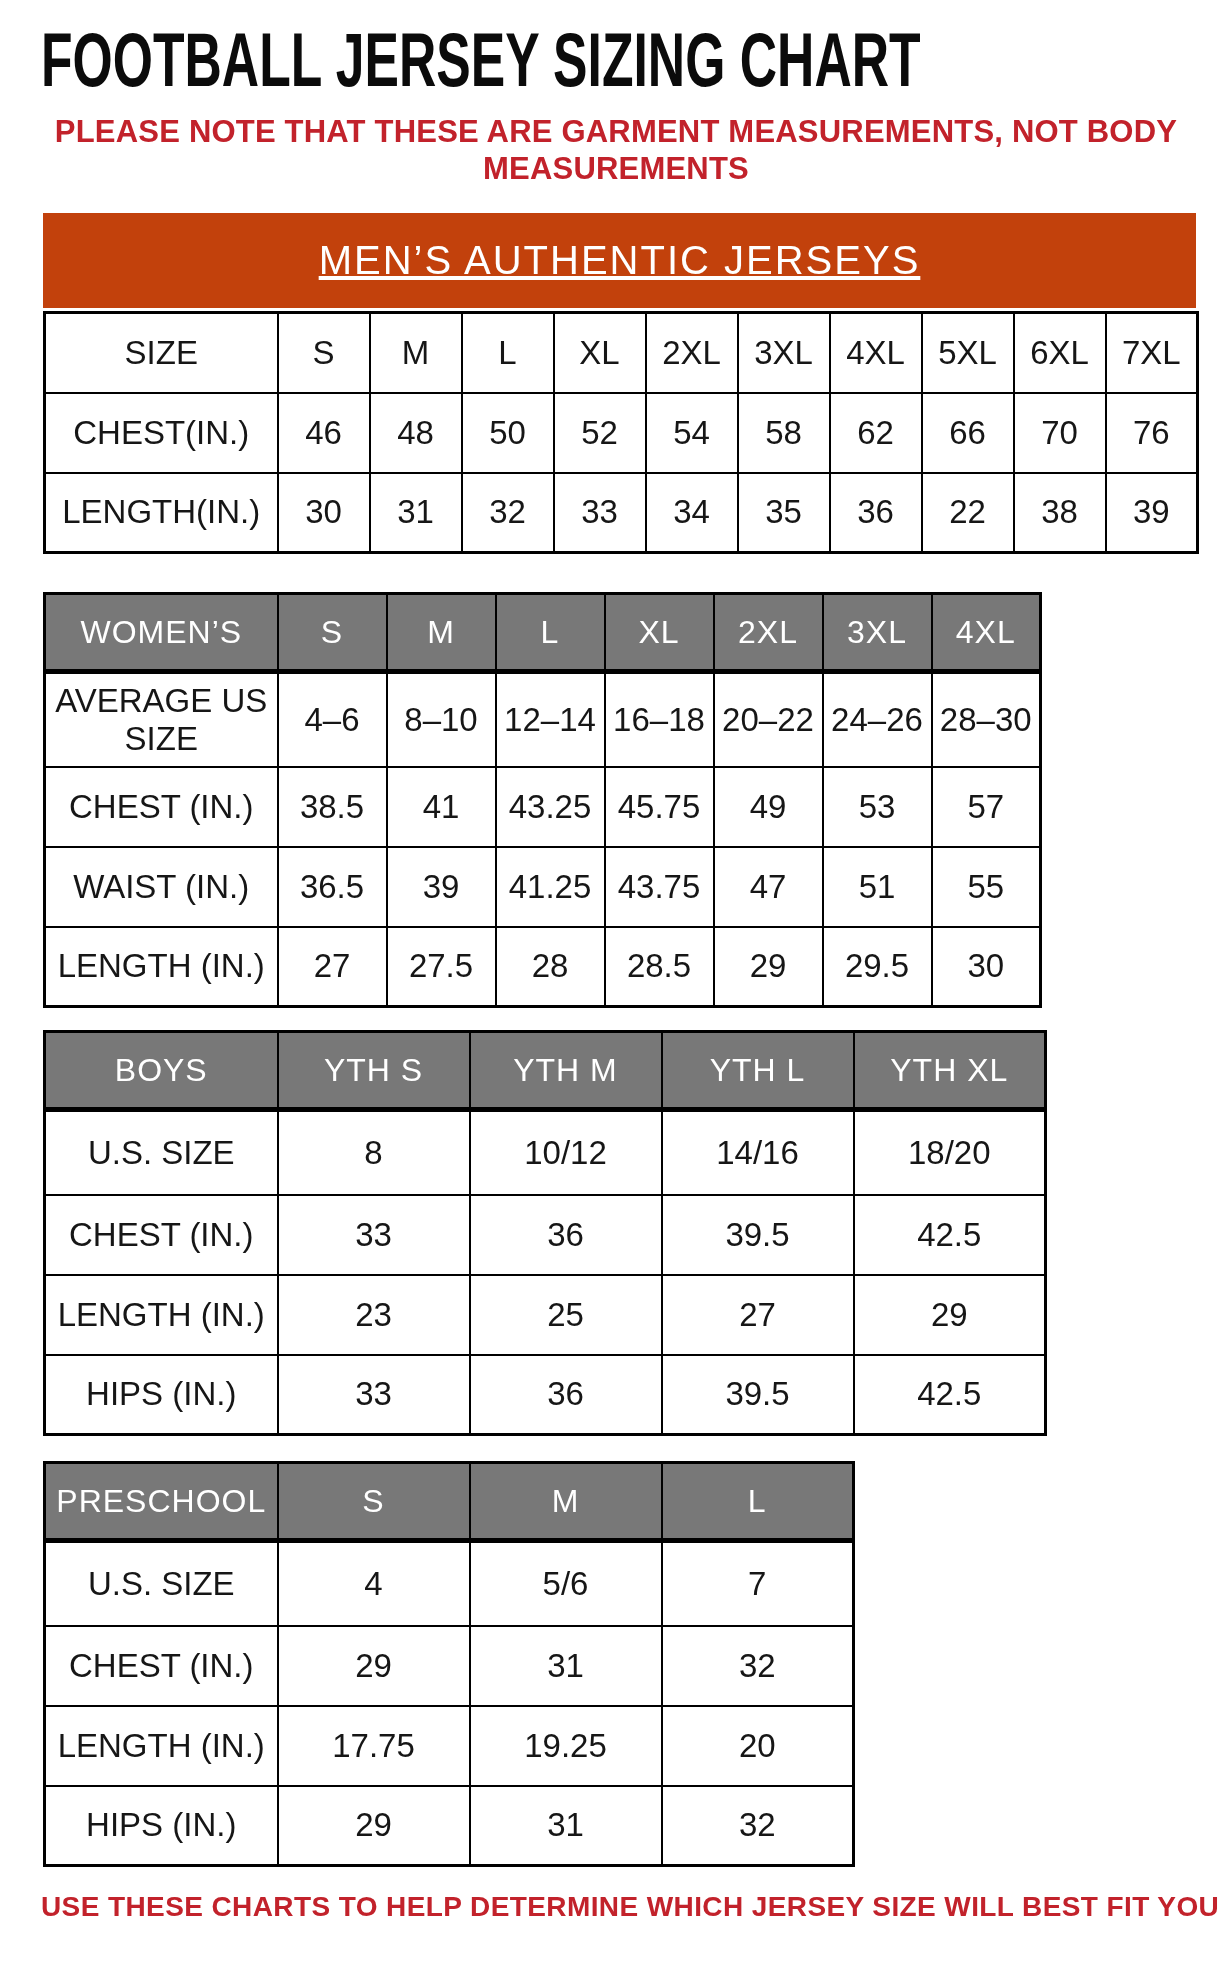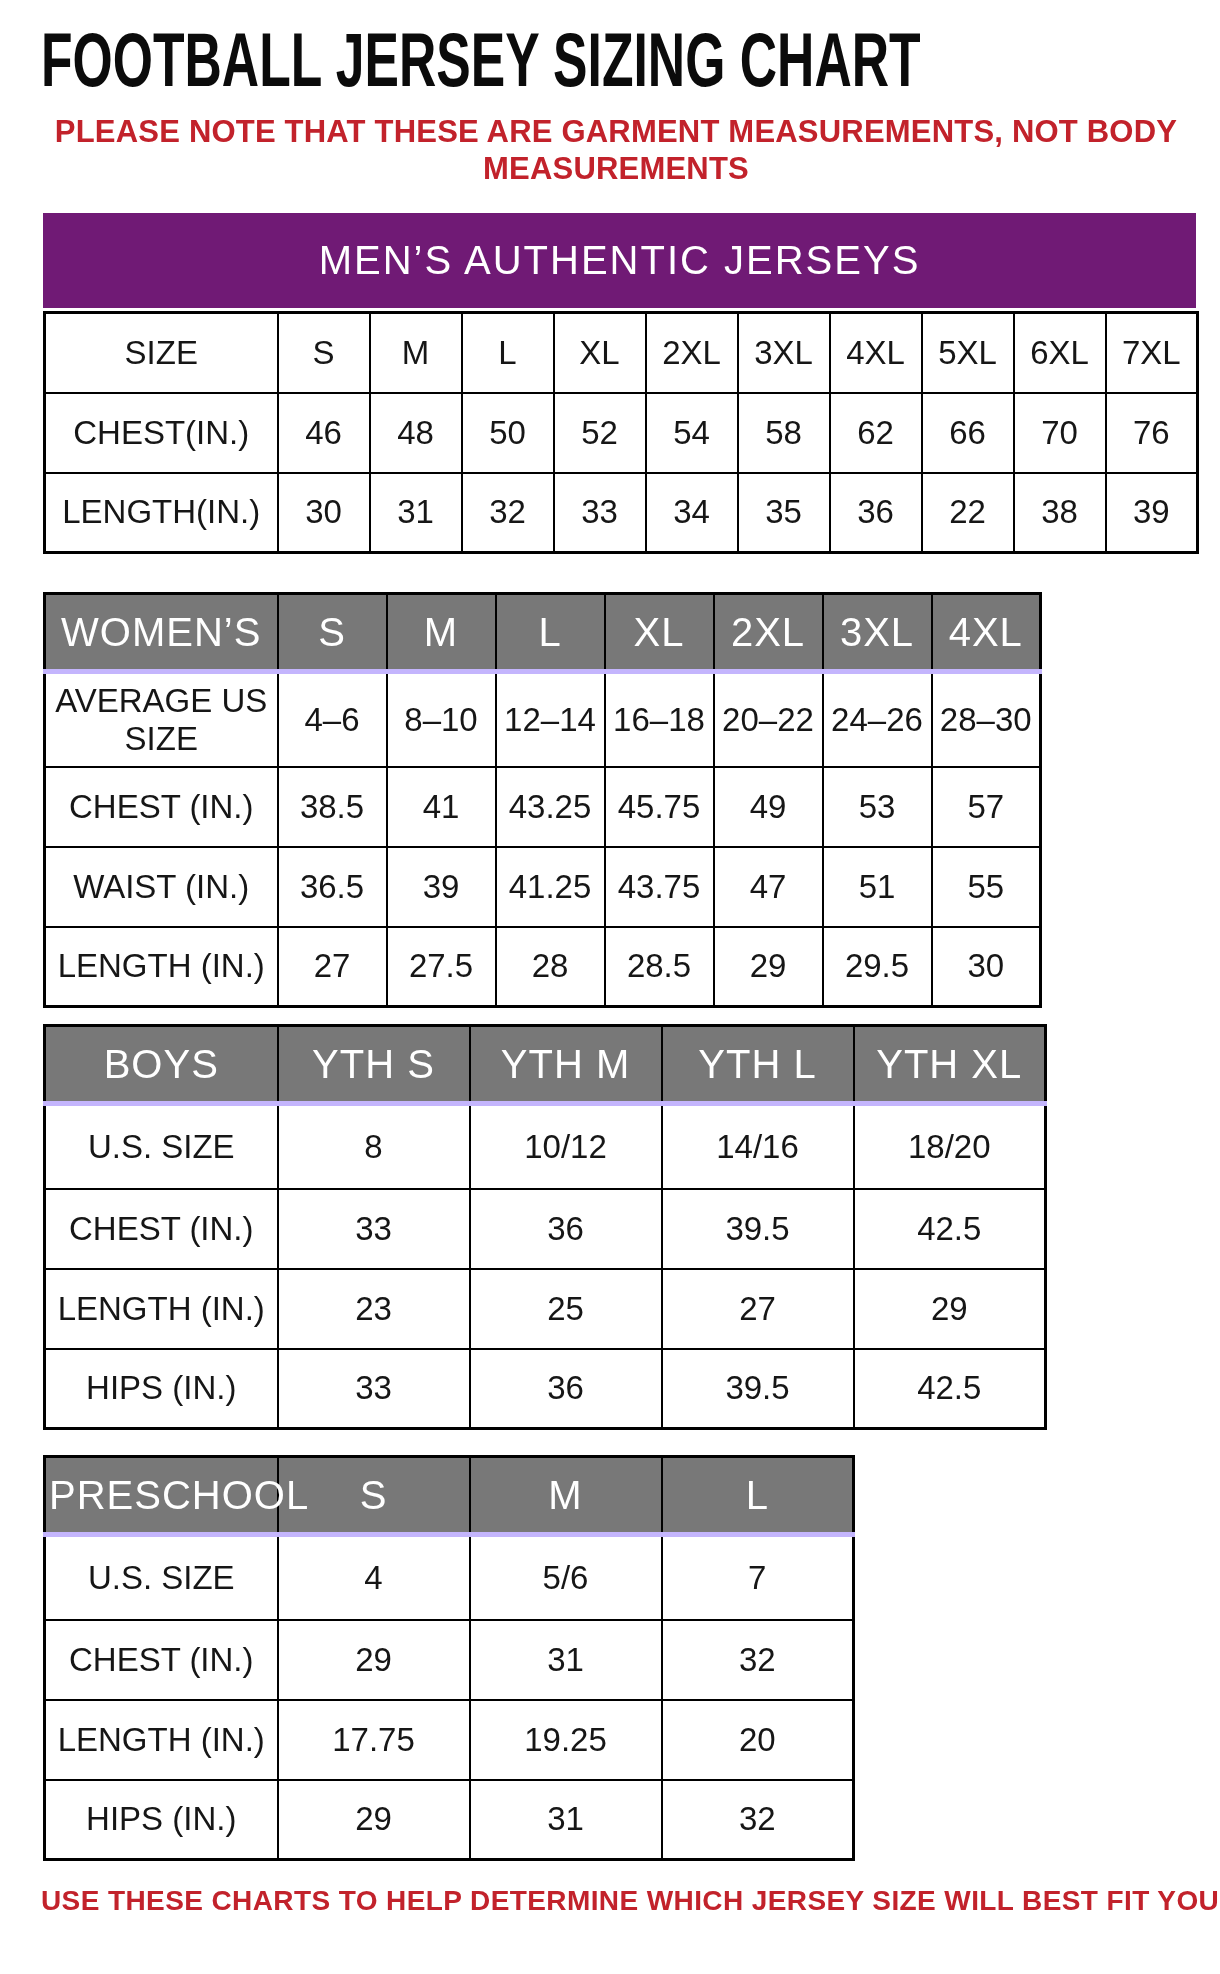--- a/index.html
+++ b/index.html
@@ -34,27 +34,28 @@
     font-weight: bold;
     color: #c2222b;
     letter-spacing: 0.2px;
     text-align: center;
   }
 
   .band {
     margin: 26px 0 0 43px;
     width: 1153px;
     height: 95px;
-    background: #701a75;
+    background: #c2410c;
     color: #ffffff;
     display: flex;
     align-items: center;
     justify-content: center;
     font-size: 40px;
     letter-spacing: 2px;
+    text-decoration: underline;
   }
 
   table.grid {
     border-collapse: collapse;
     table-layout: fixed;
     margin-left: 43px;
     border: 3px solid #000;
     background: #ffffff;
     padding-left: 35px;
   }
@@ -65,28 +66,28 @@
     vertical-align: middle;
     padding: 0 3px;
     font-size: 33px;
     color: #161616;
     background: #ffffff;
     line-height: 1.15;
   }
   tr.gray-row th {
     background: #787878;
     color: #ffffff;
-    border-bottom: 5px solid #c4b5fd;
-    font-size: 40px;
+    border-bottom: 5px solid #000000;
+    font-size: 32px;
     letter-spacing: 1px;
   }
 
   .mens { margin-top: 3px; width: 1153px; }
   .womens { margin-top: 38px; width: 996px; }
-  .boys { margin-top: 16px; width: 1001px; }
+  .boys { margin-top: 22px; width: 1001px; }
   .preschool { margin-top: 25px; width: 809px; }
 
   .col-label { width: 233px; }
   .col-mens { width: 92px; }
   .col-womens { width: 109px; }
   .col-boys { width: 192px; }
   .col-preschool { width: 192px; }
 
   .grid tbody tr { height: 80px; }
   .grid tbody tr.gray-row { height: 78px; }

